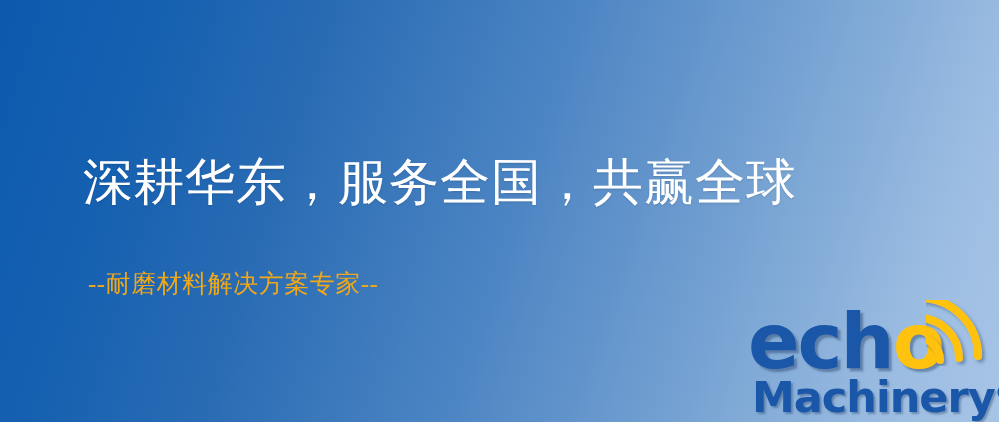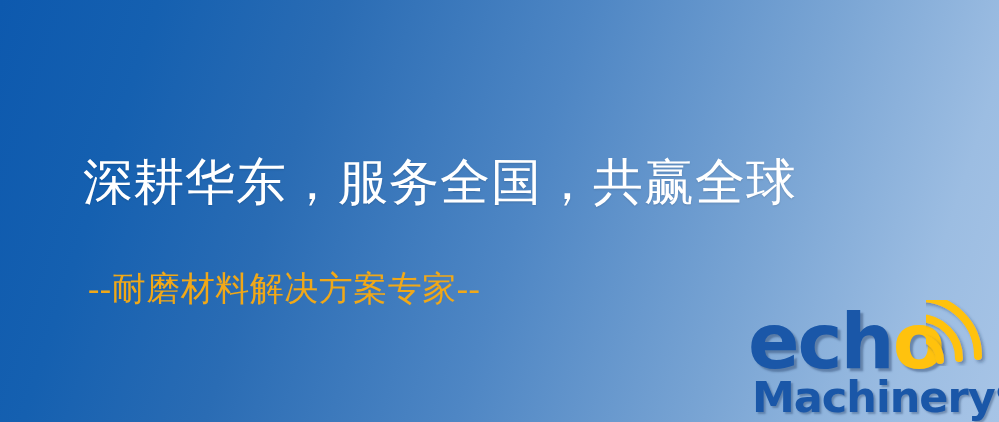--- a/index.html
+++ b/index.html
@@ -37,21 +37,21 @@
     text-shadow: 0 1px 2px rgba(0,0,0,0.13);
   }
 
   
   #subtitle {
     position: absolute;
     left: 88px;
     top: 269px;
     color: #f0a818;
     font-family: "Liberation Serif", "DejaVu Serif", serif;
-    font-size: 34px;
+    font-size: 25px;
     line-height: 1.2;
     letter-spacing: 0.5px;
     white-space: nowrap;
   }
 
   
   #logo {
     position: absolute;
     left: 748px;
     top: 304px;

